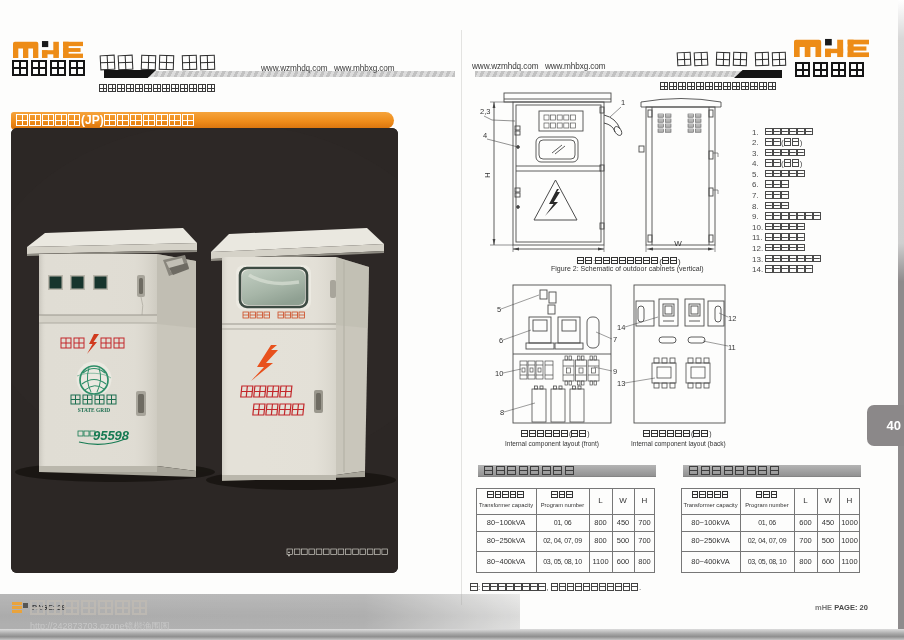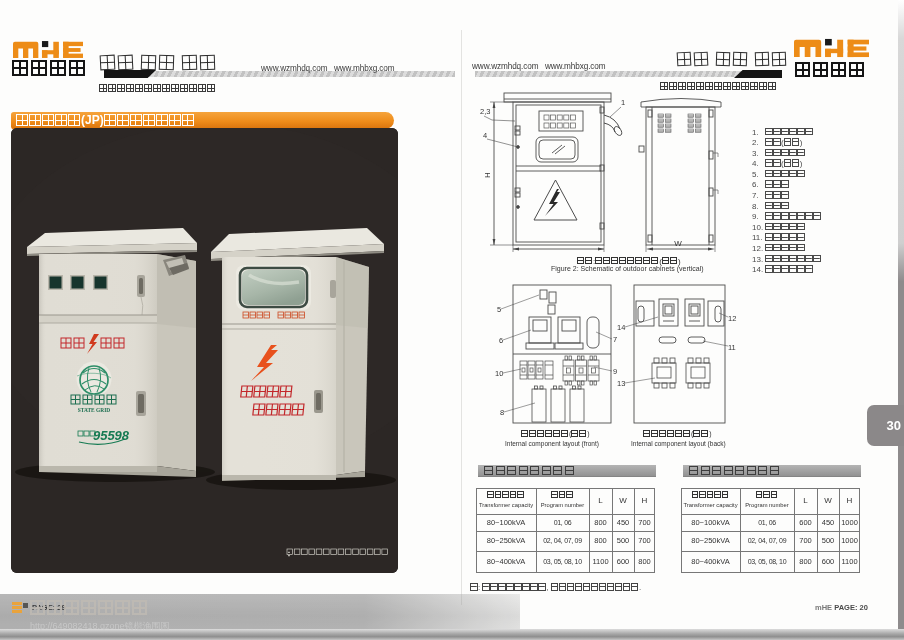--- a/index.html
+++ b/index.html
@@ -649,32 +649,32 @@
 <div style="position:absolute;left:136px;top:63px;width:22px;height:22px;line-height:22px;text-align:center;font-size:7.5px">600</div>
 <div style="position:absolute;left:158px;top:63px;width:21px;height:22px;line-height:22px;text-align:center;font-size:7.5px">1100</div>
 </div>
 
 <div class="abs" style="left:470px;top:583px;color:#444;font-size:8px"><i class="zs" style="width:7.5px;height:7.5px;margin-right:0.5px;"></i><span style="vertical-align:top">: </span><i class="zs" style="width:7.5px;height:7.5px;margin-right:0.5px;"></i><i class="zs" style="width:7.5px;height:7.5px;margin-right:0.5px;"></i><i class="zs" style="width:7.5px;height:7.5px;margin-right:0.5px;"></i><i class="zs" style="width:7.5px;height:7.5px;margin-right:0.5px;"></i><i class="zs" style="width:7.5px;height:7.5px;margin-right:0.5px;"></i><i class="zs" style="width:7.5px;height:7.5px;margin-right:0.5px;"></i><i class="zs" style="width:7.5px;height:7.5px;margin-right:0.5px;"></i><i class="zs" style="width:7.5px;height:7.5px;margin-right:0.5px;"></i><span style="vertical-align:top">, </span><i class="zs" style="width:7.5px;height:7.5px;margin-right:0.5px;"></i><i class="zs" style="width:7.5px;height:7.5px;margin-right:0.5px;"></i><i class="zs" style="width:7.5px;height:7.5px;margin-right:0.5px;"></i><i class="zs" style="width:7.5px;height:7.5px;margin-right:0.5px;"></i><i class="zs" style="width:7.5px;height:7.5px;margin-right:0.5px;"></i><i class="zs" style="width:7.5px;height:7.5px;margin-right:0.5px;"></i><i class="zs" style="width:7.5px;height:7.5px;margin-right:0.5px;"></i><i class="zs" style="width:7.5px;height:7.5px;margin-right:0.5px;"></i><i class="zs" style="width:7.5px;height:7.5px;margin-right:0.5px;"></i><i class="zs" style="width:7.5px;height:7.5px;margin-right:0.5px;"></i><i class="zs" style="width:7.5px;height:7.5px;margin-right:0.5px;"></i><span style="vertical-align:top">.</span></div>
 
 <div class="abs" style="left:461px;top:30px;width:1px;height:575px;background:#e3e3e1"></div>
 
 <div class="abs" style="left:898px;top:0;width:6px;height:640px;background:linear-gradient(180deg,#ffffff 0,#d8d8d8 6%,#cfcfcf 38%,#8e8b8c 44%,#8e8b8c 100%)"></div>
 
-<div class="abs" style="left:867px;top:405px;width:37px;height:41px;background:#8b8889;border-radius:7px 0 0 7px;color:#fff;font-weight:bold;font-size:13px;line-height:41px;text-align:right"><span style="margin-right:3px">30</span></div>
+<div class="abs" style="left:867px;top:405px;width:37px;height:41px;background:#8b8889;border-radius:7px 0 0 7px;color:#fff;font-weight:bold;font-size:13px;line-height:41px;text-align:right"><span style="margin-right:3px">40</span></div>
 
 <div class="abs" style="left:0;top:594px;width:520px;height:40px;background:linear-gradient(90deg,#c6c6c6 0,#c9c9c9 70%,rgba(201,201,201,0) 100%)"></div>
 <div class="abs" style="left:0;top:594px;width:520px;height:40px;background:linear-gradient(180deg,#d9d9d9 0,#bcbcbc 55%,#cccccc 100%);mix-blend-mode:multiply;opacity:0.5"></div>
 
 <div class="abs" style="left:0;top:629px;width:904px;height:11px;background:linear-gradient(180deg,#dcdcdc 0,#a6a6a6 45%,#8f8f8f 70%,#c6c6c6 100%)"></div>
 
 <svg class="abs" style="left:12px;top:602px" width="17" height="11" viewBox="0 0 17 11">
       <rect x="0" y="0" width="10" height="3" fill="#e9a33c"></rect>
       <rect x="0" y="4" width="10" height="3" fill="#e9a33c"></rect>
       <rect x="11" y="1" width="5" height="5" fill="#555"></rect>
       <rect x="0" y="8" width="10" height="3" fill="#e9a33c"></rect>
     </svg>
 <div class="abs" style="left:32px;top:603px;font-size:7.5px;font-weight:bold;color:#3a3a3a">PAGE: 29</div>
 
 <div class="abs" style="left:30px;top:600px;color:rgba(190,185,178,0.9)"><i class="zb" style="width:15px;height:15px;margin-right:2px;"></i><i class="zb" style="width:15px;height:15px;margin-right:2px;"></i><i class="zb" style="width:15px;height:15px;margin-right:2px;"></i><i class="zb" style="width:15px;height:15px;margin-right:2px;"></i><i class="zb" style="width:15px;height:15px;margin-right:2px;"></i><i class="zb" style="width:15px;height:15px;margin-right:2px;"></i><i class="zb" style="width:15px;height:15px;margin-right:2px;"></i></div>
 
-<div class="abs" style="left:30px;top:620px;font-size:9px;color:rgba(200,200,200,0.95)">http://649082418.qzone镜楷渔围囷</div>
+<div class="abs" style="left:30px;top:620px;font-size:9px;color:rgba(200,200,200,0.95)">http://242873703.qzone镜楷渔围囷</div>
 
 <div class="abs" style="left:815px;top:603px;font-size:7.5px;color:#4a4a4a"><span style="font-weight:bold;color:#777">mHE</span> <span style="font-weight:bold">PAGE: 20</span></div>
 </div>
 </body></html>

